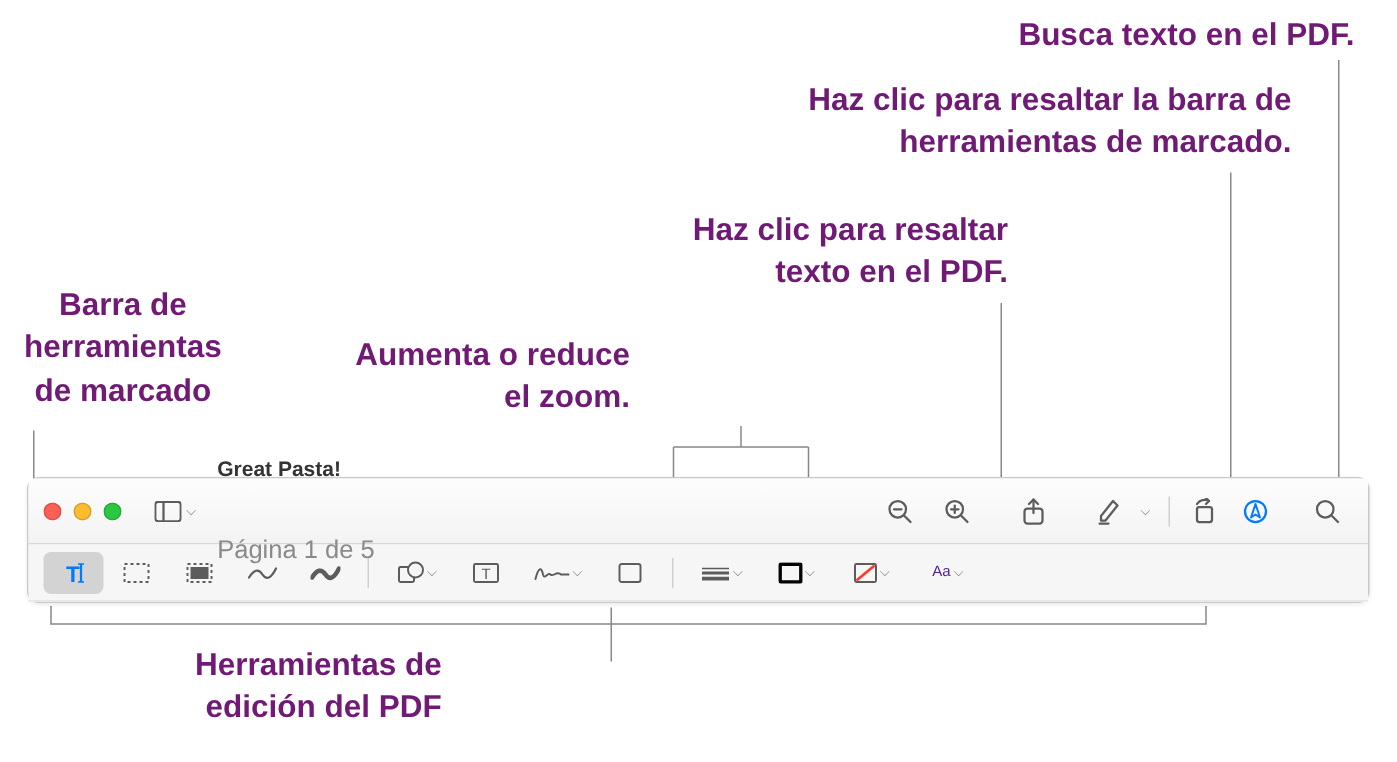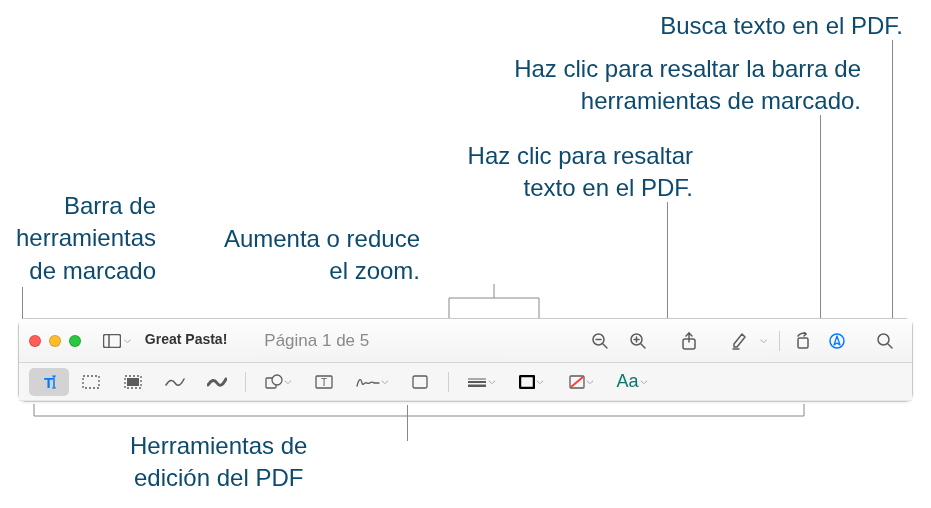--- a/index.html
+++ b/index.html
@@ -6,27 +6,28 @@
     body {
       font-family: -apple-system, BlinkMacSystemFont, "Helvetica Neue", Arial, sans-serif;
       background: #ffffff;
       width: 931px;
       height: 508px;
       position: relative;
       overflow: hidden;
     }
     .callout {
       position: absolute;
-      font-size: 24px;
+      font-size: 21px;
       line-height: 1.35;
-      color: #0c4a6e;
+      color: #701a75;
       text-align: right;
-    }
-    .callout-left { text-align: right; }
-    .callout-center { text-align: center; }
+      font-weight: bold;
+    }
+    .callout-left { text-align: center; }
+    .callout-center { }
     .leader {
       position: absolute;
       background: #888;
     }
     .window {
       position: absolute;
       left: 18px;
       top: 318px;
       width: 895px;
       border: 1px solid #c9c9c9;
@@ -75,21 +76,21 @@
       background: #d0d0d0;
       margin: 0 6px;
     }
     .chev {
       font-size: 9px;
       color: #888;
       margin-left: 3px;
     }
     .doc-title {
       display: flex;
-      flex-direction: row;
+      flex-direction: column;
       margin-left: 6px;
       margin-right: auto;
       gap: 37px;
     }
     .doc-title .t1 {
       font-size: 14px;
       font-weight: 600;
       color: #333;
     }
     .doc-title .t2 {
@@ -124,21 +125,21 @@
       position: absolute;
       overflow: visible;
     }
   </style>
 </head>
 <body>
 
 <div class="callout" style="right:28px; top:10px;">Busca texto en el PDF.</div>
 <div class="callout" style="right:70px; top:53px; white-space:pre-line;">Haz clic para resaltar la barra de
 herramientas de marcado.</div>
-<div class="callout" style="right:238px; top:140px; white-space:pre-line;">Haz clic para resaltar
+<div class="callout" style="right:259px; top:140px; white-space:pre-line;">Haz clic para resaltar
 texto en el PDF.</div>
 <div class="callout" style="right:511px; top:223px; white-space:pre-line;">Aumenta o reduce
 el zoom.</div>
 <div class="callout callout-left" style="left:16px; top:190px; white-space:pre-line;">Barra de
 herramientas
 de marcado</div>
 <div class="callout callout-center" style="left:130px; top:430px; white-space:pre-line;">Herramientas de
 edición del PDF</div>
 
 <div class="leader" style="left:892px; top:40px; width:1px; height:283px;"></div>
@@ -317,17 +318,17 @@
       <span class="chev">⌵</span>
     </div>
     <div class="mk-btn" style="width:48px">
       <svg class="svg-icon" width="16" height="14" viewBox="0 0 16 14">
         <rect x="1" y="1" width="14" height="12" rx="1" fill="none" stroke="#5c5c5c" stroke-width="1.3"></rect>
         <line x1="2" y1="12" x2="14" y2="2" stroke="#ff3b30" stroke-width="1.8"></line>
       </svg>
       <span class="chev">⌵</span>
     </div>
     <div class="mk-btn" style="width:50px">
-      <span style="font-size:18px;color:#0f766e">Aa</span>
+      <span style="font-size:10px;color:#4c1d95">Aa</span>
       <span class="chev">⌵</span>
     </div>
   </div>
 </div>
 
 </body></html>

